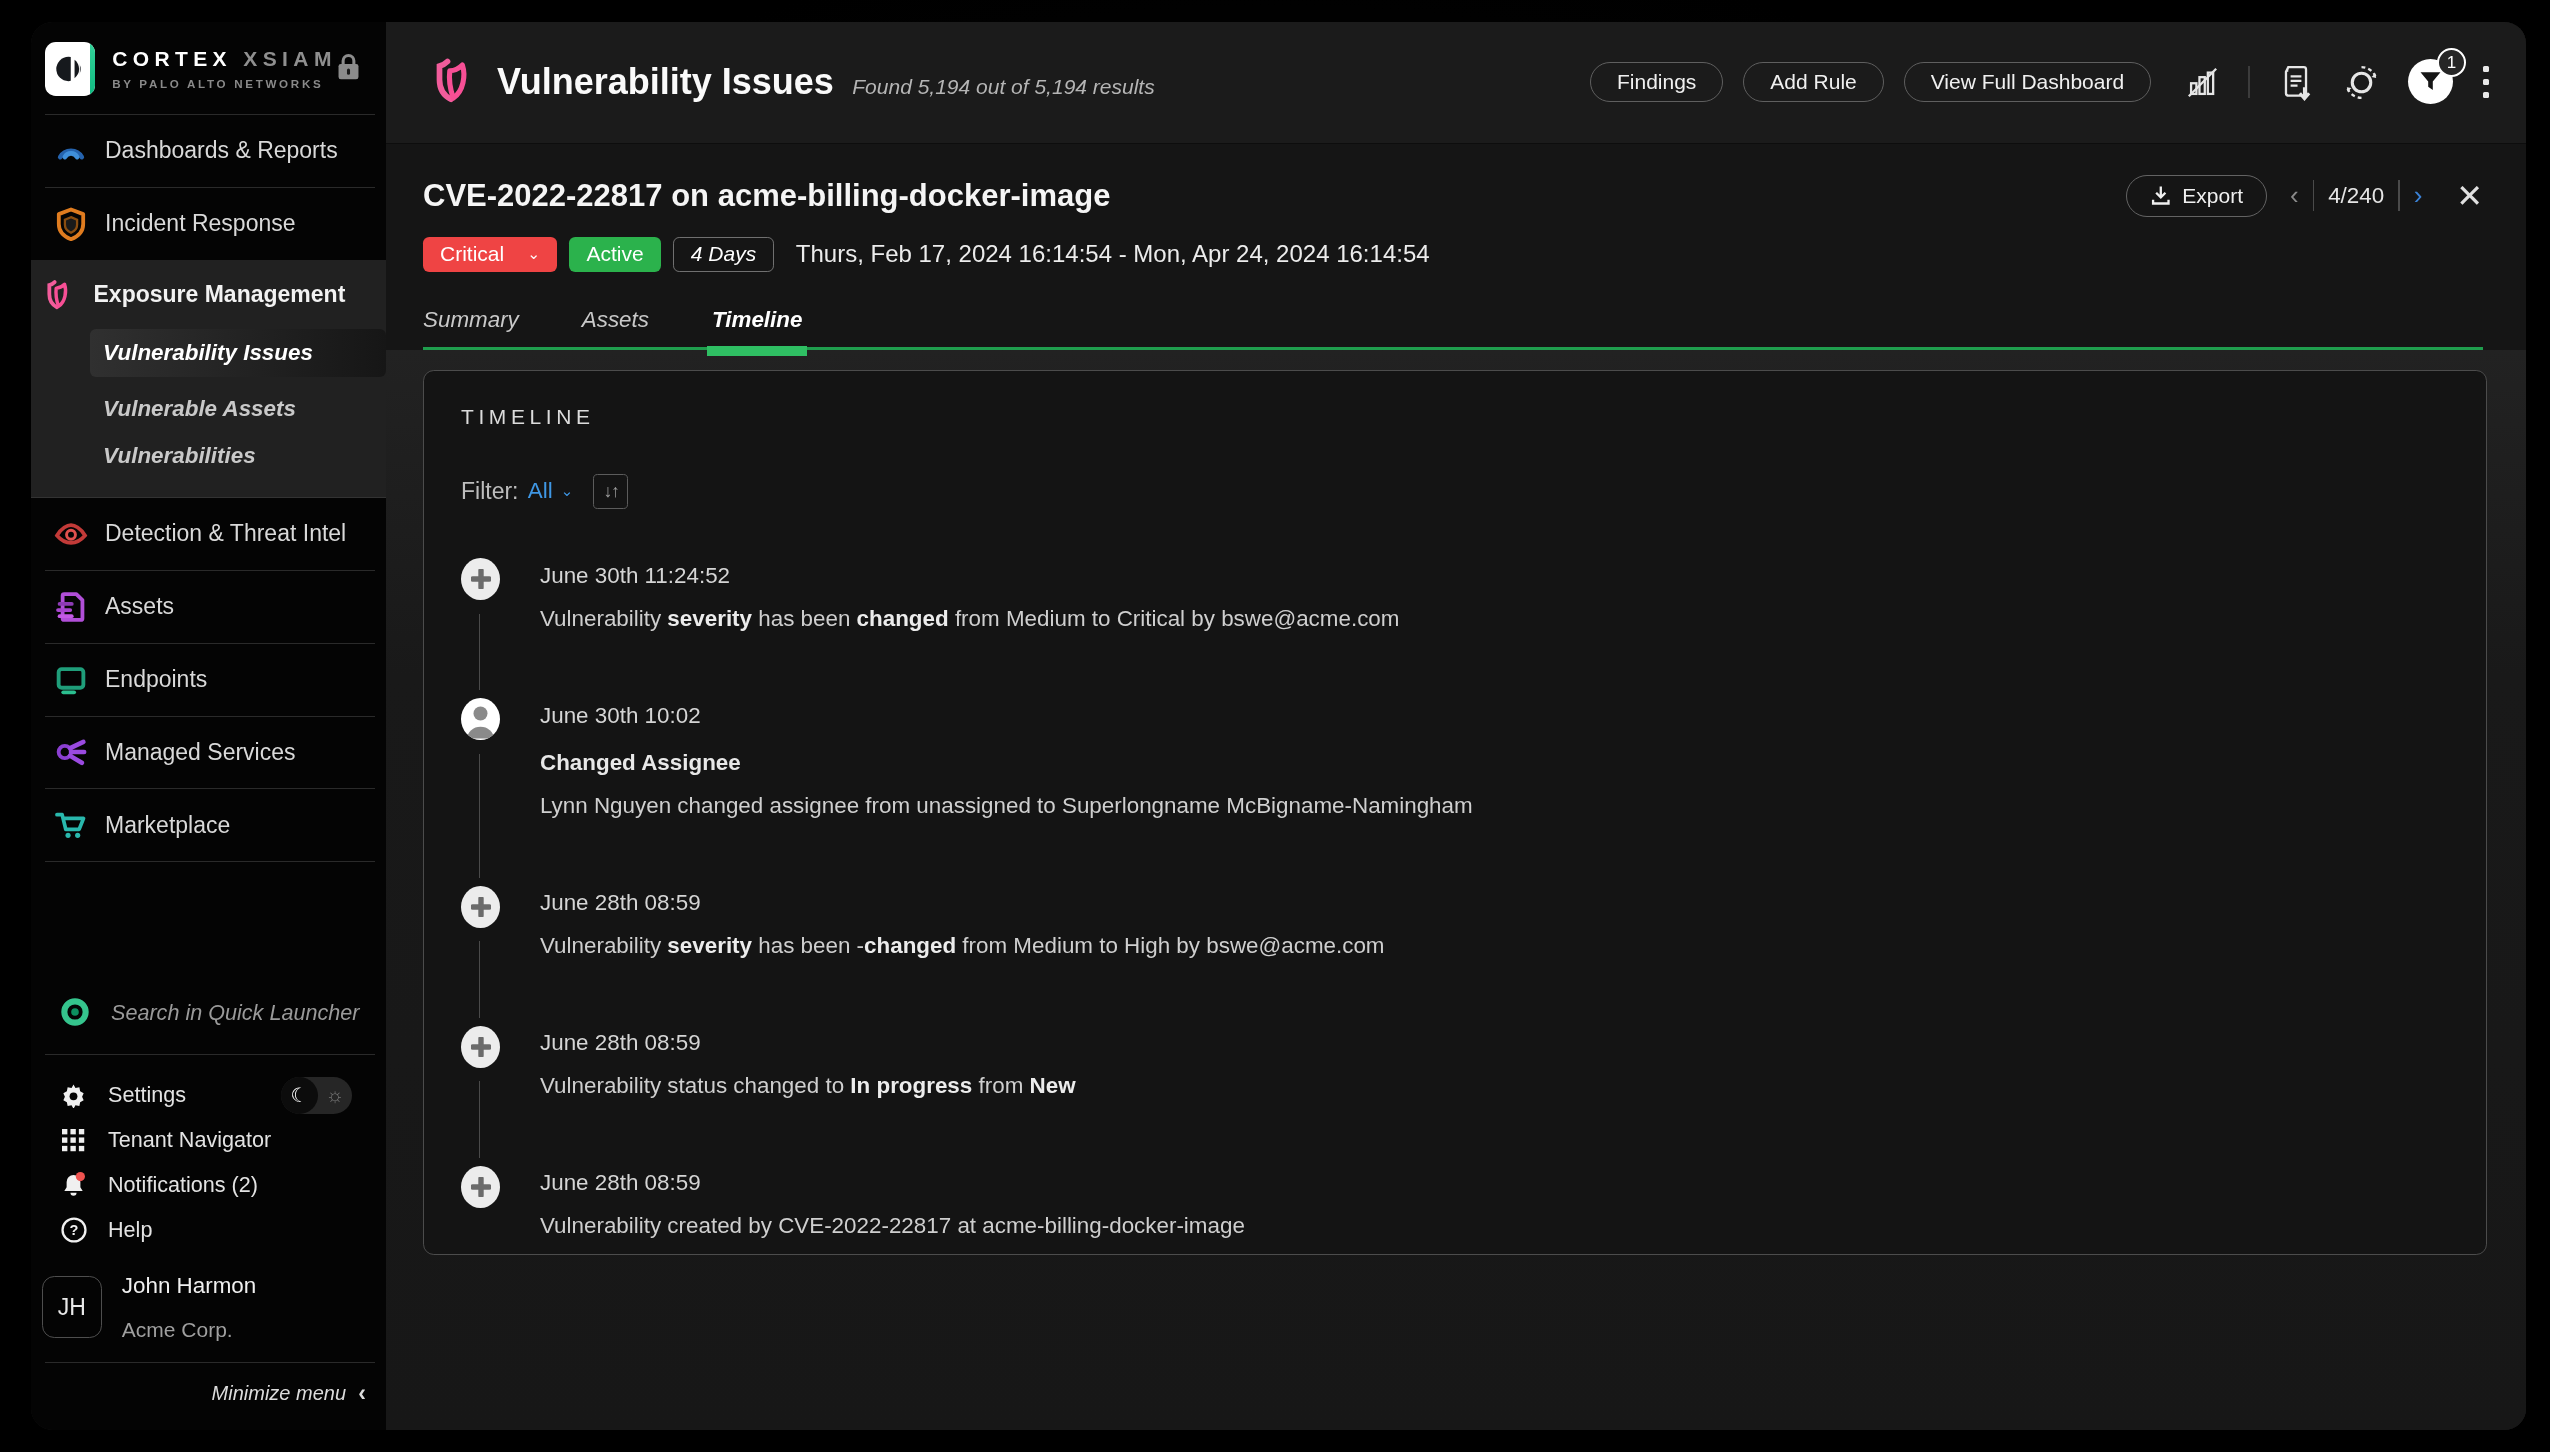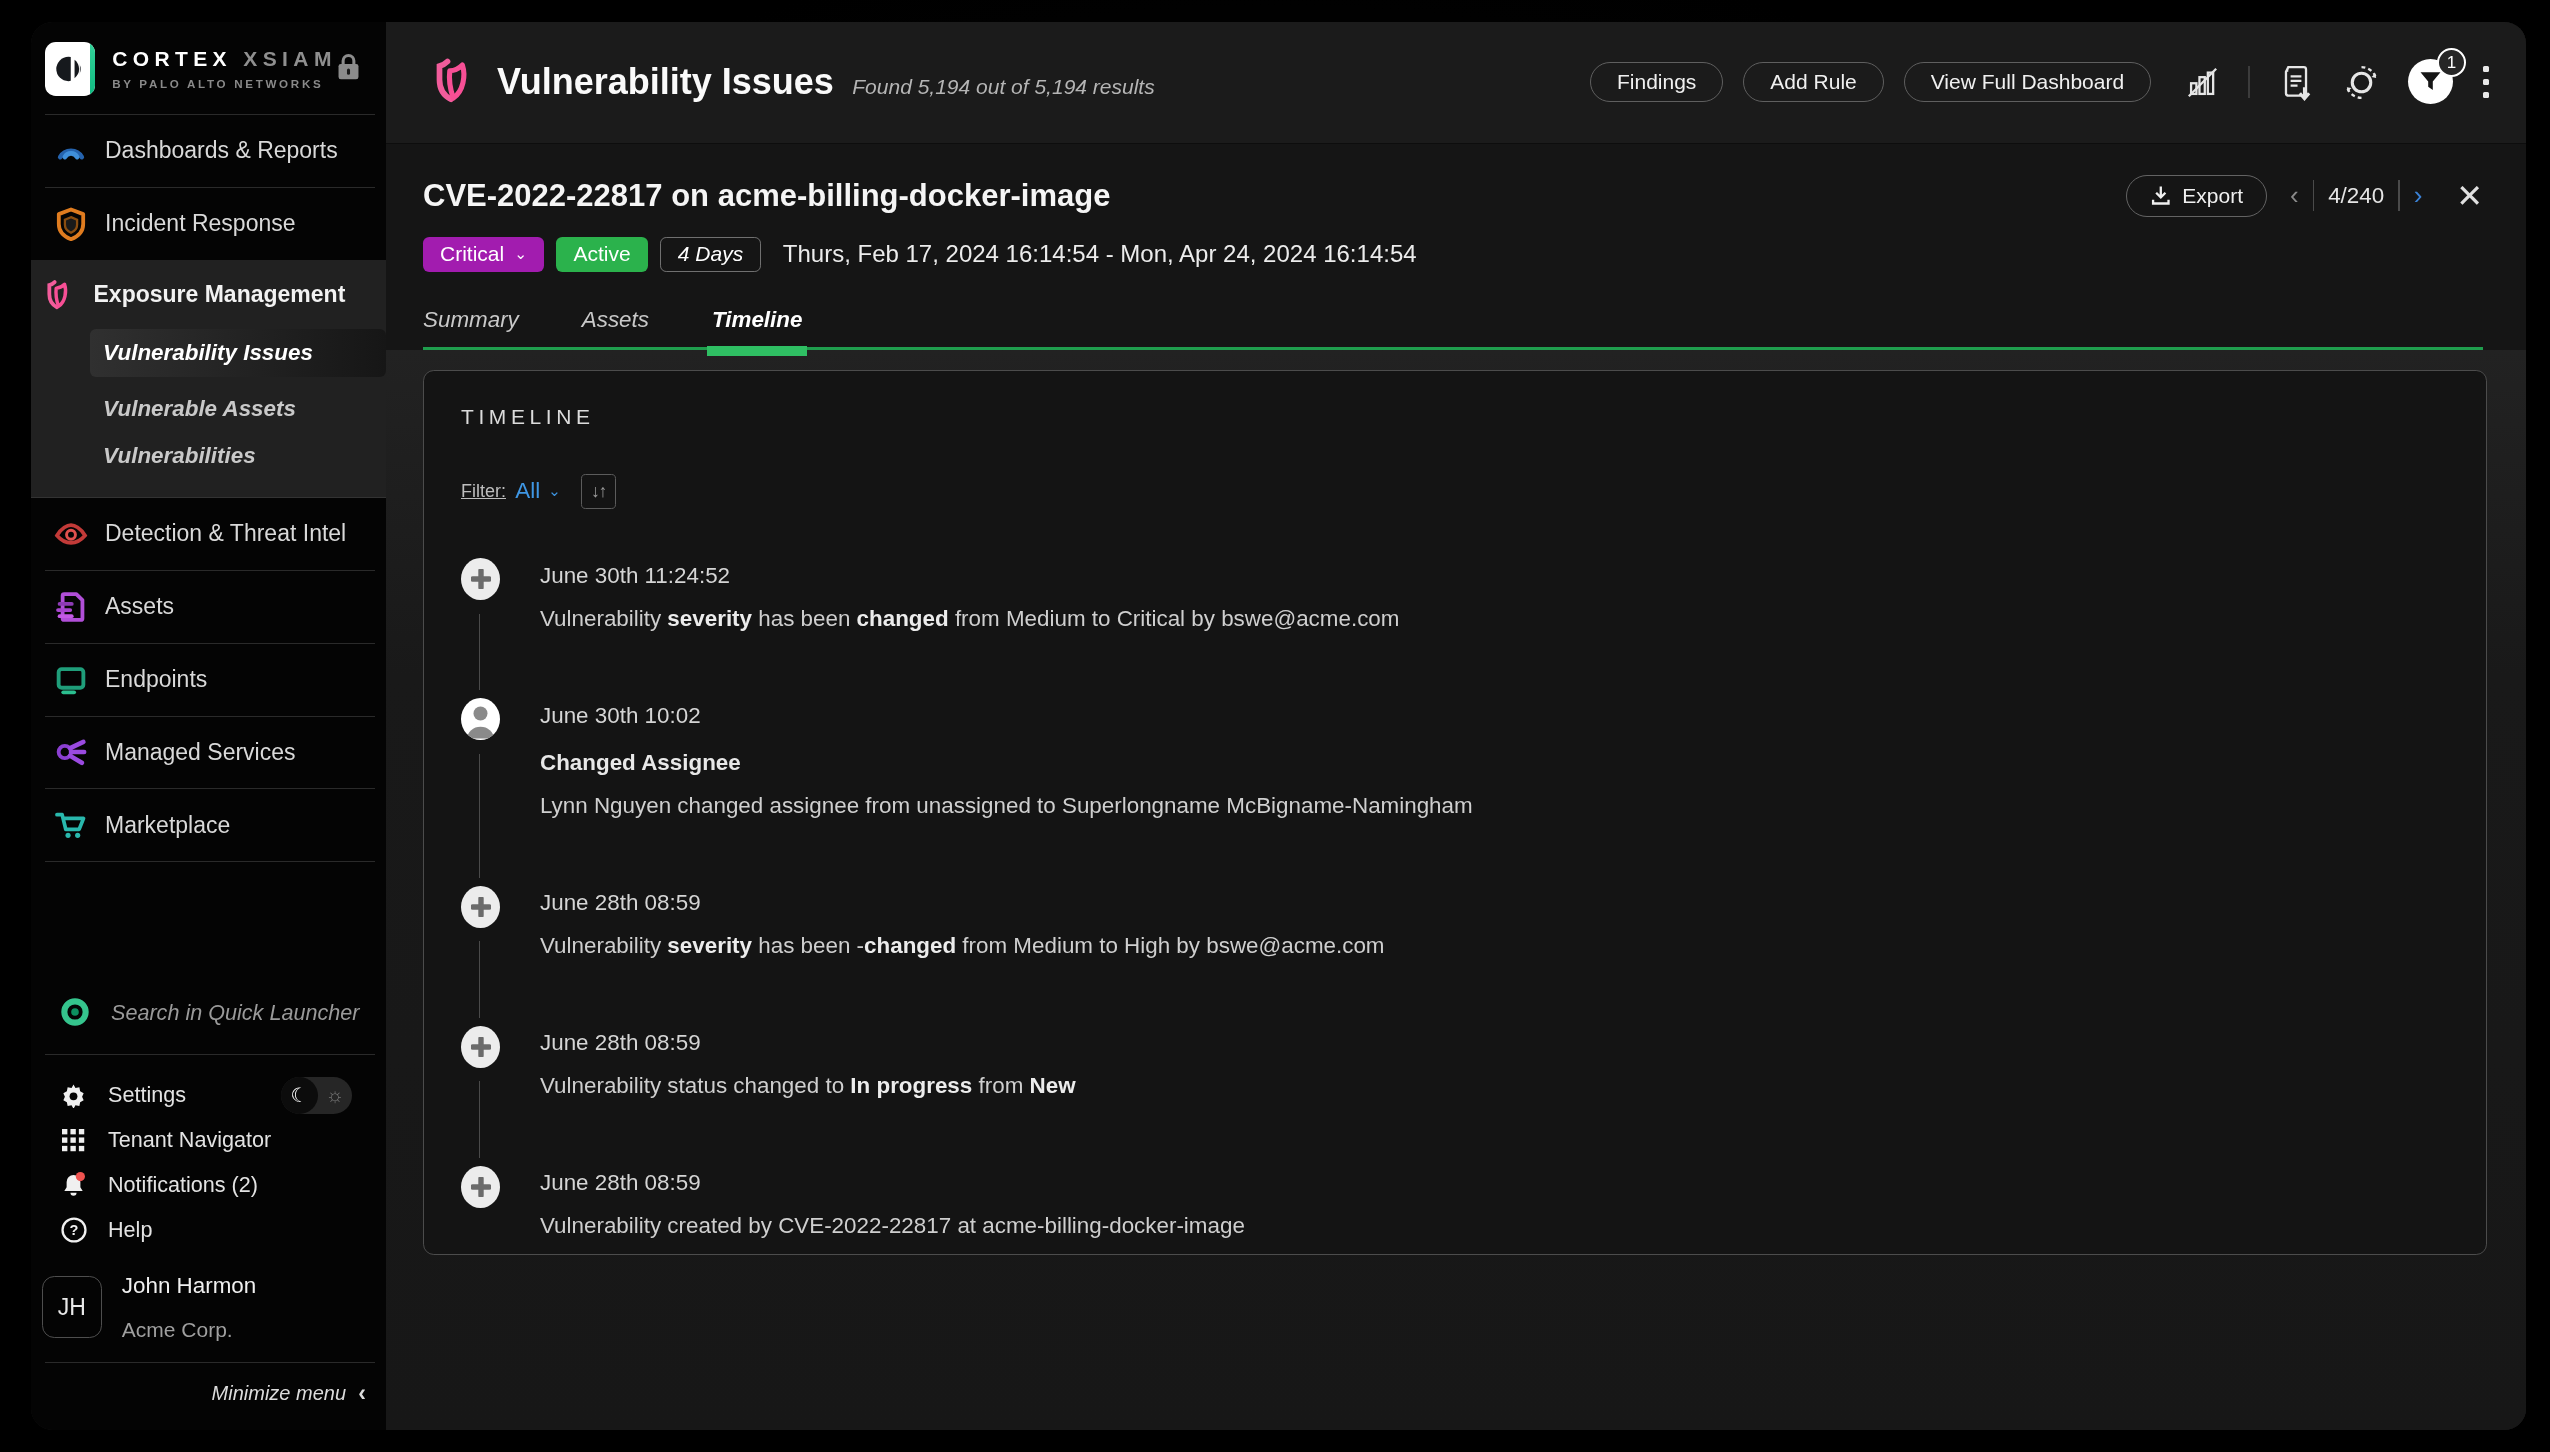--- a/index.html
+++ b/index.html
@@ -62,36 +62,36 @@
   .cve-title { font-size:31px; font-weight:bold; color:#f5f5f5; white-space:nowrap; }
   .dh-right { margin-left:auto; display:flex; align-items:center; gap:23px; }
   .export-btn { height:42px; padding:12px 23px; border:1.5px solid #636363; border-radius:21.6px; background:transparent; color:#f0f0f0; font-size:21px; display:flex; align-items:center; gap:11px; cursor:pointer; }
   .pager { display:flex; align-items:center; gap:14px; font-size:22.4px; color:#e5e5e5; }
   .pg-prev { color:#8a8a8a; font-size:26px; cursor:pointer; }
   .pg-next { color:#3b82d6; font-size:26px; cursor:pointer; }
   .pg-bar { width:1.5px; height:31px; background:#4a4a4a; }
   .close-x { font-size:32px; color:#e0e0e0; cursor:pointer; margin-left:10.8px; line-height:1; }
   .badge-row { display:flex; align-items:center; gap:12.3px; margin-top:20px; }
   .badge { height:35px; border-radius:6.2px; display:flex; align-items:center; padding:0 17px; font-size:21px; color:#fff; }
-  .badge.crit { background:#a21caf; gap:10px; cursor:pointer;text-align:right; }
+  .badge.crit { background:#ef4444; gap:23px; cursor:pointer;text-align:right; }
   .badge.crit .cv { font-size:15.4px; }
   .badge.active { background:#2bb24c; }
   .badge.days { border:1.5px solid #707070; font-style:italic; background:transparent; }
   .date-range { font-size:24px; color:#ececec; margin-left:9.3px; white-space:nowrap; }
   .tabs-row { display:flex; gap:63px; margin-top:35px; position:relative; border-bottom:3.1px solid #1f9d4d; padding-bottom:14px; }
   .tab { font-size:22.4px; font-style:italic; color:#c9c9c9; cursor:pointer; position:relative; }
   .tab.active { font-weight:bold; color:#fff; }
   .tab.active::after { content:""; position:absolute; left:-4.6px; right:-4.6px; bottom:-23px; height:10px; background:#2fbf63; }
 
   
   .content { flex:1; background:linear-gradient(#222222,#191919 30%,#171717); padding:20px 39px 0 37px; }
   .panel { border:1.5px solid #4c4c4c; border-radius:10.8px; background:#141414; height:885px; padding:34px 37px; overflow:hidden; }
   .tl-heading { font-size:21px; letter-spacing:4.6px; color:#dcdcdc; }
   .filter-row { display:flex; align-items:center; margin-top:45px; gap:9.3px; }
-  .filter-label { font-size:18px; color:#bdbdbd;text-decoration:underline; }
+  .filter-label { font-size:23px; color:#bdbdbd; }
   .filter-value { font-size:22.4px; color:#3f97e4; cursor:pointer; display:flex; align-items:center; gap:7.7px; }
   .filter-value .cv { font-size:15.4px; }
   .sort-btn { width:35px; height:35px; border:1.5px solid #5c5c5c; border-radius:4.6px; margin-left:10.8px; display:flex; align-items:center; justify-content:center; font-size:17.7px; color:#9a9a9a; cursor:pointer; letter-spacing:-1.5px; }
   .events { margin-top:54px; }
   .event { position:relative; padding-left:79px; padding-bottom:71px; }
   .event:not(:last-child)::after { content:""; position:absolute; left:17.7px; top:51px; bottom:12.3px; width:1.5px; background:#4a4a4a; }
   .ev-icon { position:absolute; left:0; top:-4.6px; width:39px; height:42px; border-radius:50%; background:#ececec; display:flex; align-items:center; justify-content:center; overflow:hidden; }
   .ev-time { font-size:22.4px; color:#d5d5d5; }
   .ev-title { font-size:22.4px; font-weight:bold; color:#e8e8e8; margin-top:21.6px; }
   .ev-text { font-size:22.4px; color:#cfcfcf; margin-top:17px; white-space:nowrap; }

